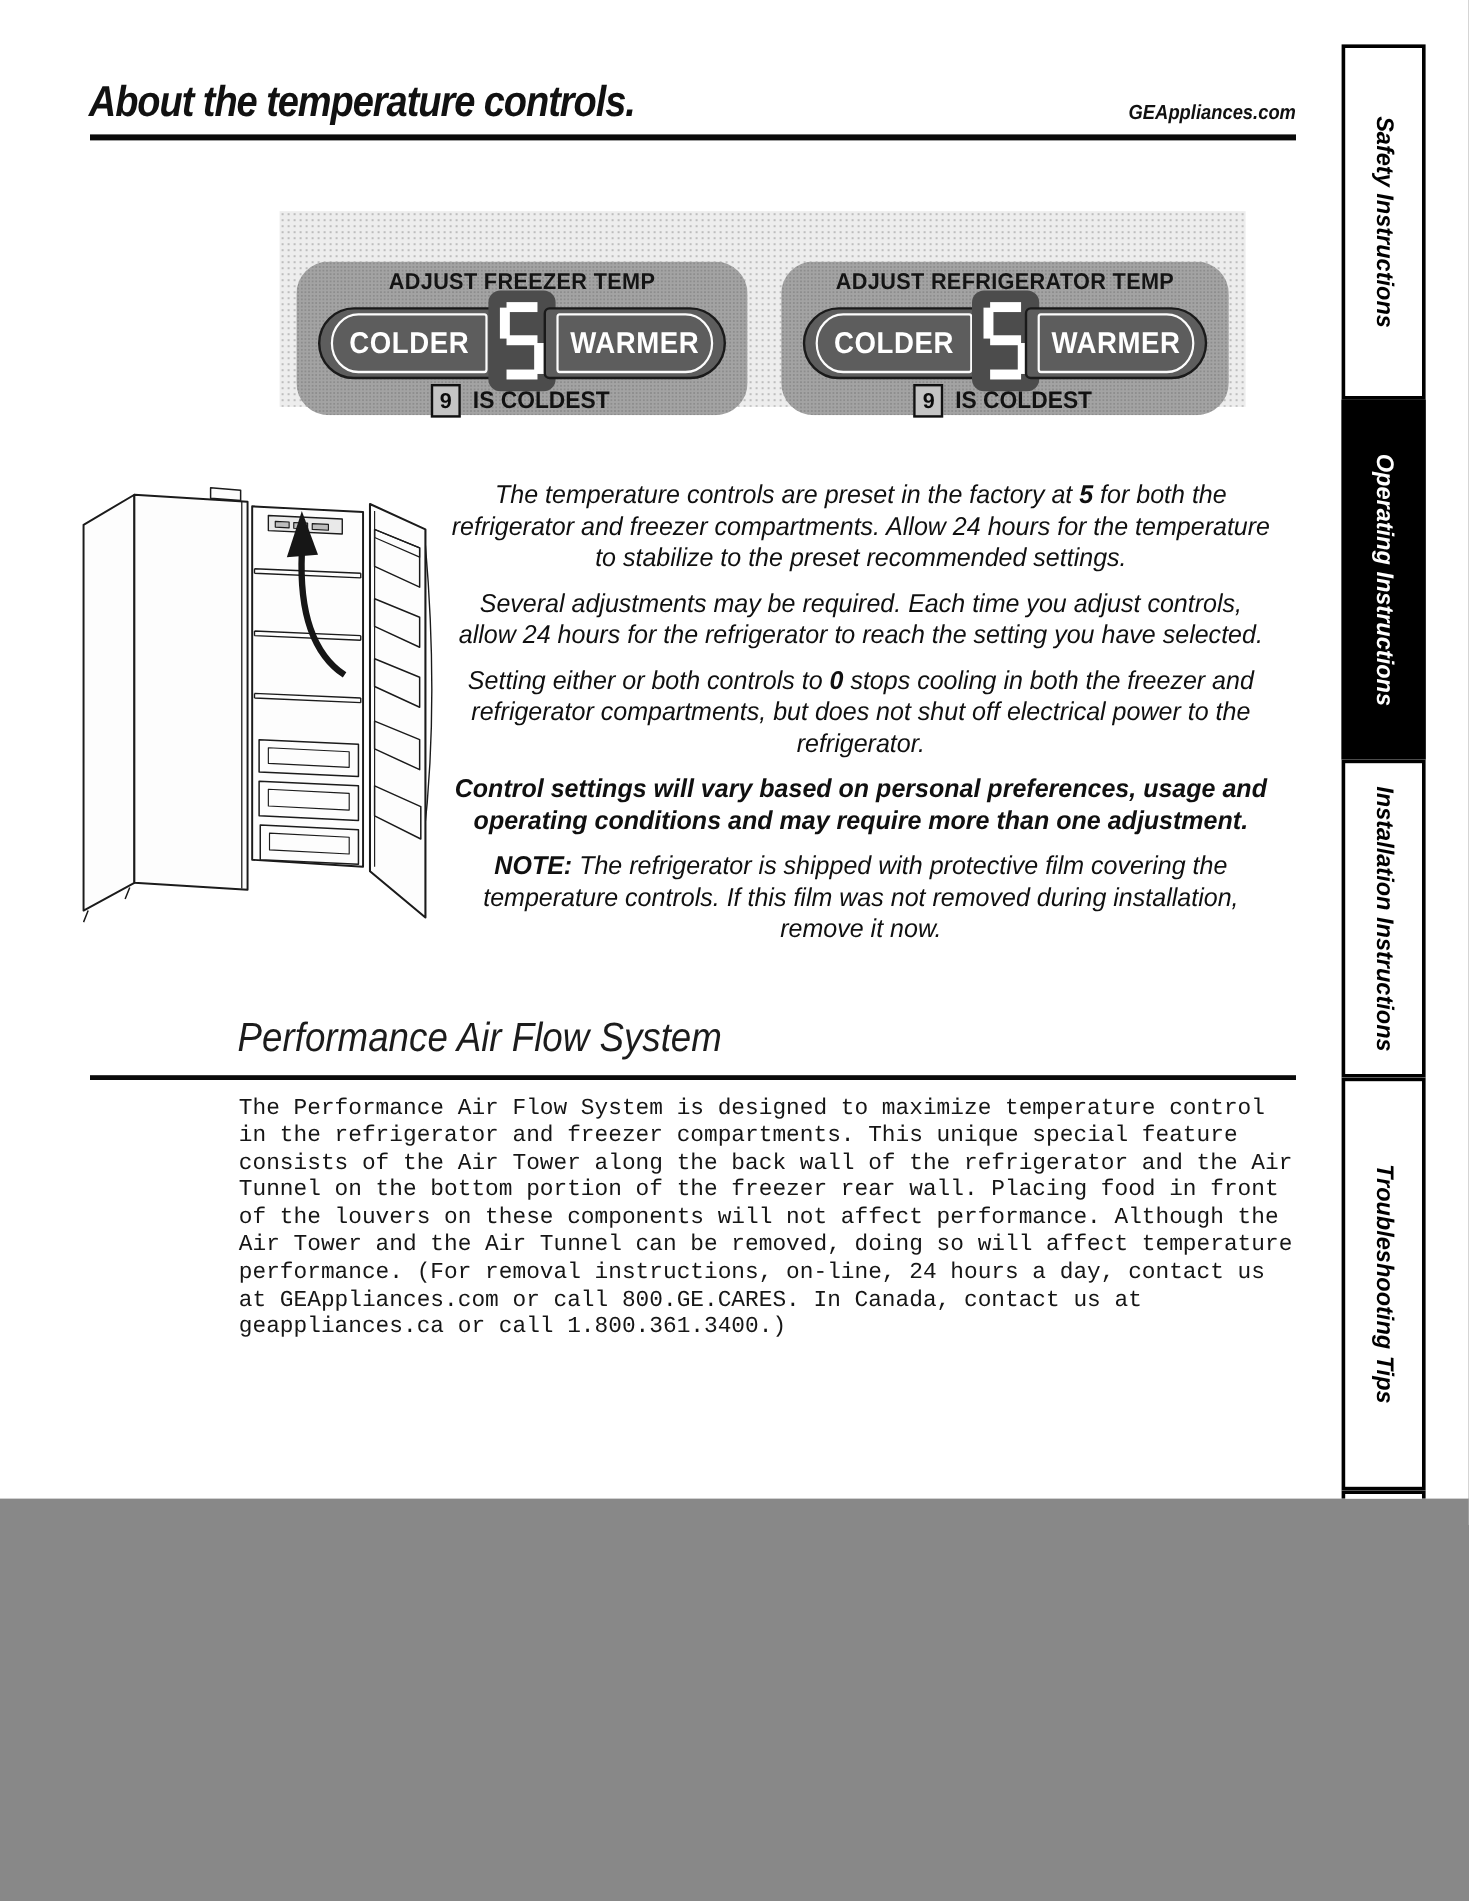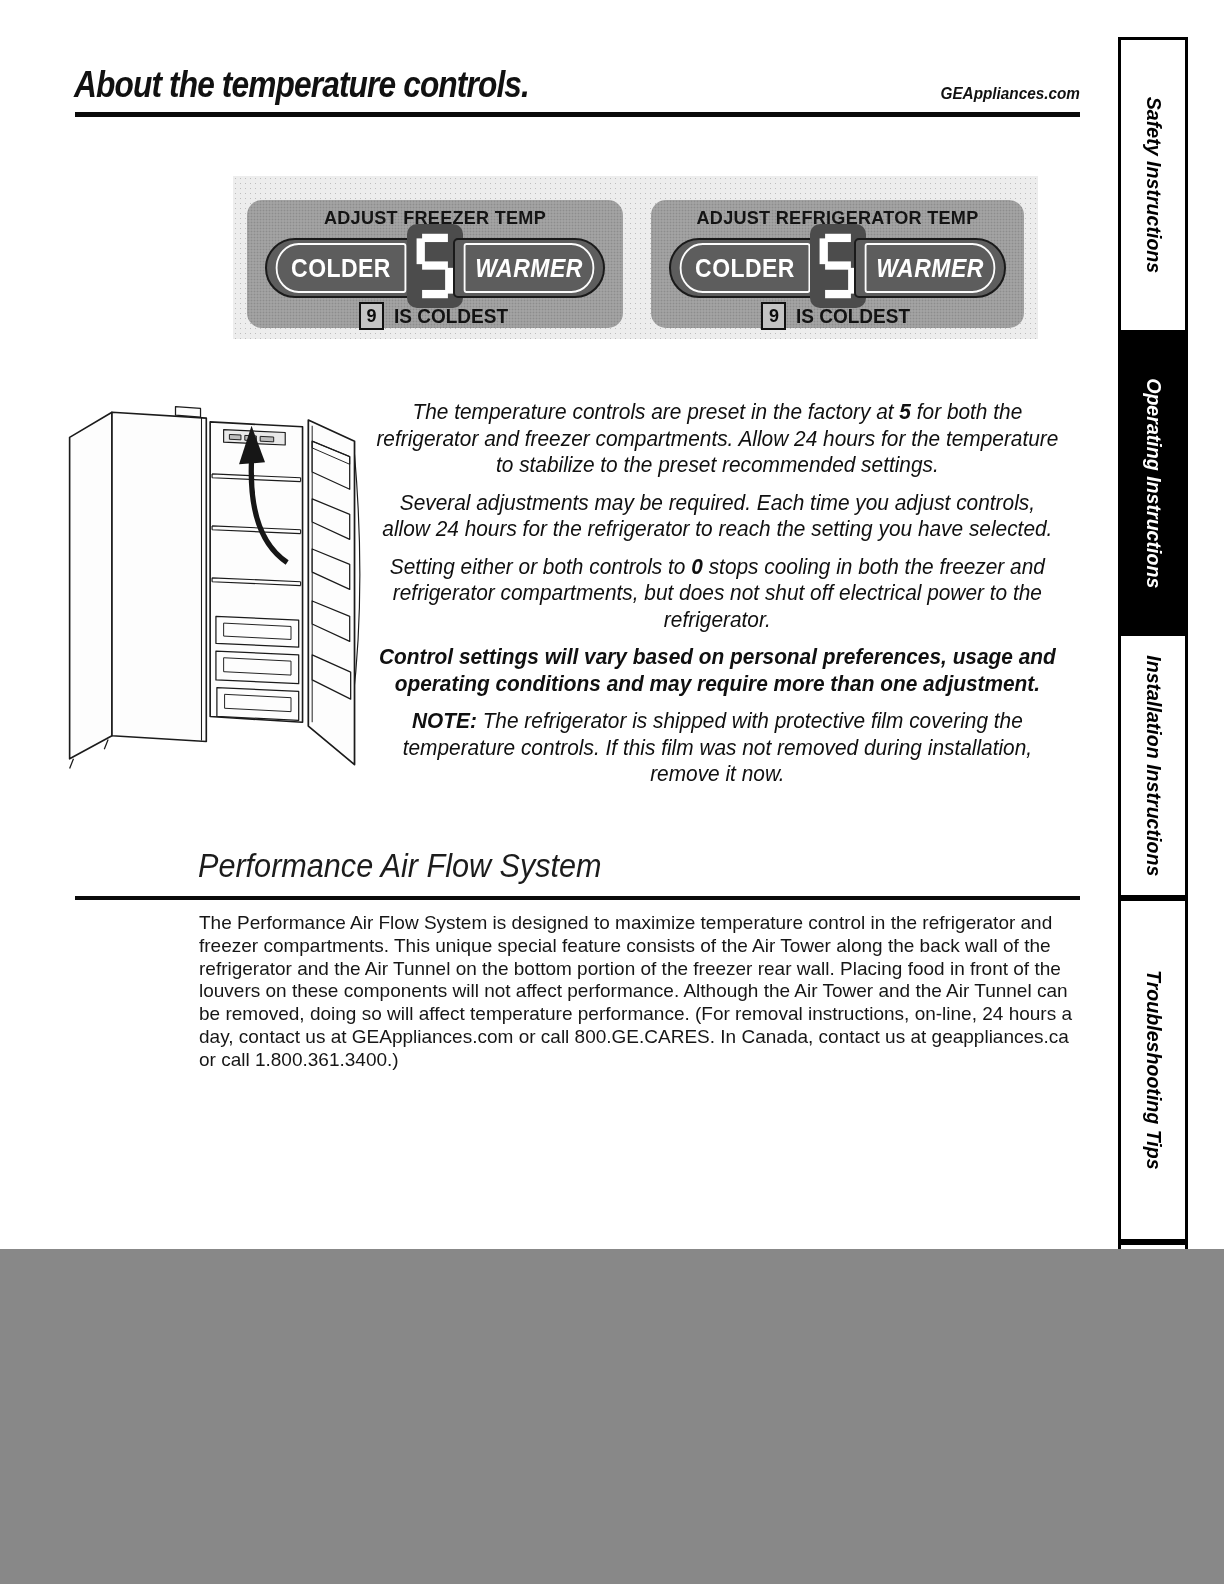--- a/index.html
+++ b/index.html
@@ -11,31 +11,31 @@
              letter-spacing:-1px;transform:scaleX(0.88);transform-origin:left;white-space:nowrap;}
   .site-name{position:absolute;right:144px;top:84px;font-size:17px;font-weight:700;font-style:italic;
              transform:scaleX(0.9);transform-origin:right;}
   .header-rule{position:absolute;left:75px;top:112px;width:1005px;height:5px;background:#0a0a0a;}
 
   
   .panel-backdrop{position:absolute;left:233px;top:176px;width:805px;height:163px;
       background-color:#ededed;
       background-image:radial-gradient(#bdbdbd 0.8px,transparent 1px);
       background-size:5px 5px;}
-  .ctl-panel{position:absolute;top:24px;height:128px;border-radius:15px;
+  .ctl-panel{position:absolute;top:42px;height:128px;border-radius:27px;
       background-color:#a3a3a3;
       background-image:radial-gradient(#8d8d8d 0.9px,transparent 1.05px);
       background-size:3px 3px;}
   .ctl-panel.freezer{left:14px;width:376px;}
   .ctl-panel.fridge{left:418px;width:373px;}
   .ctl-title{position:absolute;left:0;right:0;top:7px;text-align:center;font-size:19px;font-weight:700;
       color:#141414;letter-spacing:0.3px;transform:scaleX(0.95);}
   .ctl-btn{position:absolute;top:38px;width:148px;height:56px;background:#5d5d5d;border:2px solid #1a1a1a;text-align:right;}
   .ctl-btn.colder{left:18px;border-radius:30px 5px 5px 30px;}
-  .ctl-btn.warmer{right:18px;border-radius:5px 30px 30px 5px;font-style:italic;}
+  .ctl-btn.warmer{right:18px;border-radius:5px 30px 30px 5px;}
   .ctl-btn .inner{position:absolute;inset:3px;border:2px solid #fcfcfc;border-radius:inherit;
       display:flex;align-items:center;justify-content:center;
       color:#ffffff;font-weight:700;font-size:25px;letter-spacing:0.5px;transform:scaleX(0.92);}
   .ctl-btn.colder .inner{border-radius:25px 3px 3px 25px;}
   .ctl-btn.warmer .inner{border-radius:3px 25px 25px 3px;}
   .digit-box{position:absolute;left:50%;top:24px;width:56px;height:84px;margin-left:-28px;
       background:#4c4c4c;border-radius:10px;display:flex;align-items:center;justify-content:center;}
   .digit-box svg{width:44px;height:70px;}
   .coldest-row{position:absolute;left:0;right:0;top:102px;display:flex;align-items:center;
       justify-content:center;gap:7px;}
@@ -50,21 +50,21 @@
   .intro{position:absolute;left:374px;top:399px;width:708px;text-align:center;}
   .intro-p{margin:0 0 11px 0;font-style:italic;font-size:21.5px;line-height:26.5px;color:#101010;
       transform:scaleX(0.97);transform-origin:left;}
   .intro-p .b{font-weight:700;}
 
   
   .sec-heading{position:absolute;left:198px;top:846px;font-size:34px;font-style:italic;font-weight:400;
       color:#1c1c1c;letter-spacing:0px;transform:scaleX(0.9);transform-origin:left;white-space:nowrap;}
   .sec-rule{position:absolute;left:75px;top:896px;width:1005px;height:3.5px;background:#0a0a0a;}
   .sec-body{position:absolute;left:199px;top:912px;width:880px;
-      font-family:Liberation Sans, sans-serif;font-size:19px;line-height:22.8px;color:#161616;}
+      font-family:Liberation Mono, monospace;font-size:19px;line-height:22.8px;color:#161616;}
 
   
   .page-num{position:absolute;left:1072px;top:1503px;font-family:"Liberation Serif",serif;
       font-style:italic;font-size:22px;color:#222;}
   .footer-link-line{position:absolute;left:127px;top:1572px;width:143px;height:3px;background:#0000b4;}
 
   
   .side-box{position:absolute;left:1118px;width:70px;box-sizing:border-box;
       background:#fff;border:3px solid #000;display:flex;align-items:center;justify-content:center;}
   .side-box.active{background:#000;border-color:#000;}

